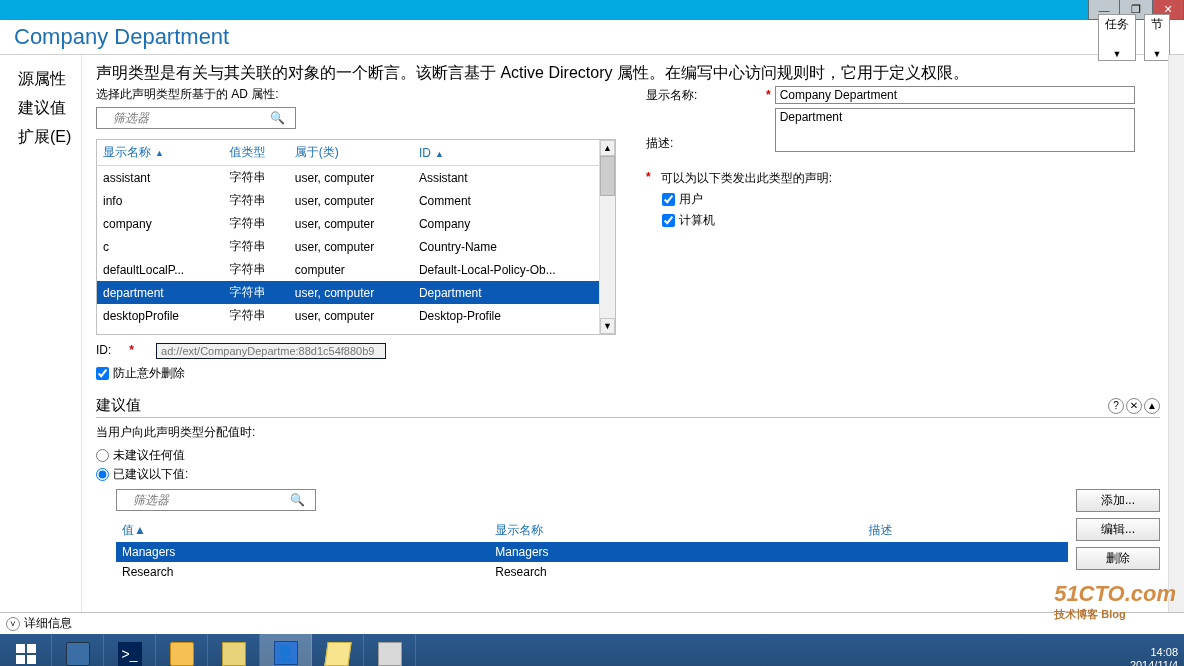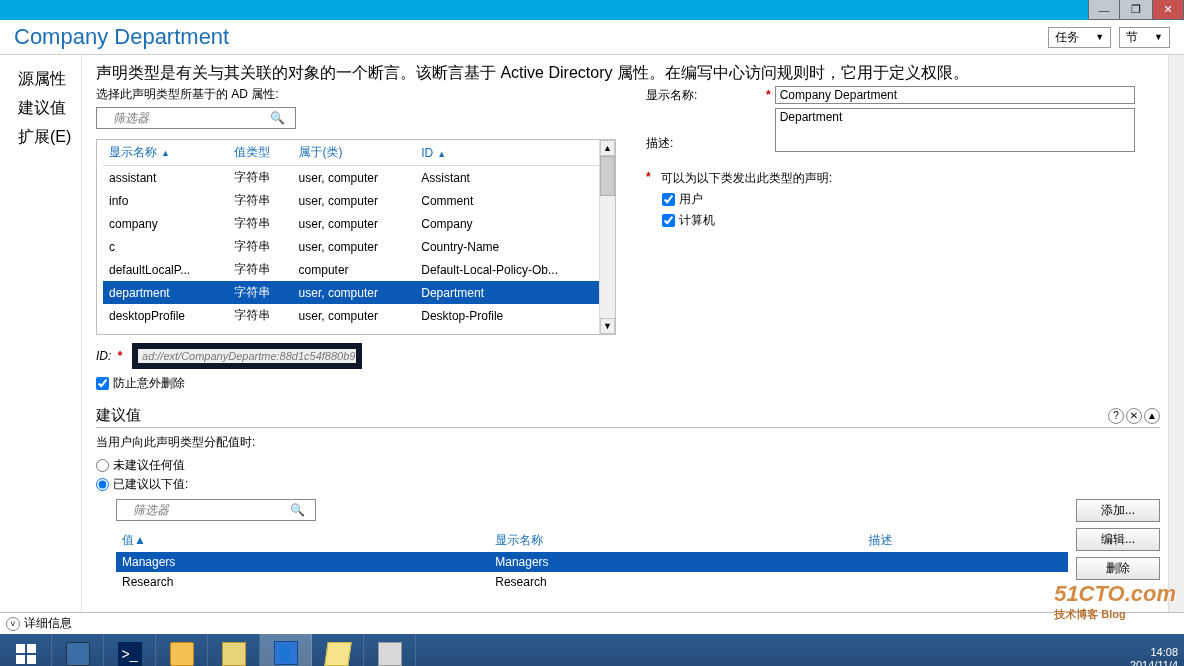--- a/index.html
+++ b/index.html
@@ -4,21 +4,21 @@
 <style>
 * { margin: 0; padding: 0; box-sizing: border-box; font-family: "Microsoft YaHei", "Segoe UI", Tahoma, sans-serif; }
 html, body { width: 1184px; height: 666px; overflow: hidden; background: #fff; }
 .titlebar { height: 20px; background: #02a8e1; display: flex; justify-content: flex-end; }
 .winbtn { width: 32px; height: 20px; border: 1px solid #5c6a73; border-top: none; background: #bfc9cf; display: flex; align-items: center; justify-content: center; font-size: 11px; font-family: "Segoe UI Symbol"; }
 .winbtn.mid { border-left: none; border-right: none; }
 .winbtn.close { background: #c75050; color: #fff; }
 .header { height: 35px; display: flex; align-items: center; justify-content: space-between; padding: 0 14px; border-bottom: 1px solid #d0d0d0; }
 .header-title { color: #1b6fb6; font-size: 22px; font-weight: 300; }
 .header-rt { display: flex; gap: 8px; }
-.dd { border: 1px solid #9a9a9a; background: #fff; font-size: 12px; padding: 1px 6px; display: flex; align-items: center; gap: 16px; cursor: default; }
+.dd { border: 1px solid #9a9a9a; background: #fff; font-size: 12px; padding: 1px 6px; display: flex; align-items: center; gap: 16px; cursor: default; flex-direction: column; }
 .dd .arrow { font-size: 9px; }
 .body { display: flex; height: 557px; }
 .sidebar { width: 82px; border-right: 1px solid #e5e5e5; padding: 10px 0 0 18px; font-size: 16px; }
 .sidebar div { padding: 4px 0; }
 .main { flex: 1; padding: 8px 8px 0 14px; font-size: 12px; overflow: hidden; position: relative; }
 .desc { font-size: 16px; margin-bottom: 2px; }
 .cols { display: flex; gap: 30px; }
 .left { width: 520px; }
 .right { flex: 1; }
 .lbl { font-size: 12px; margin-bottom: 4px; display: block; }
@@ -26,22 +26,22 @@
 .filterbox input { border: none; outline: none; flex: 1; font-size: 12px; font-style: italic; color: #777; }
 .tablewrap { border: 1px solid #c0c0c0; margin-top: 10px; position: relative; }
 .tbl { width: 100%; border-collapse: collapse; font-size: 12px; }
 .tbl th { text-align: left; color: #1b6fb6; font-weight: normal; padding: 4px 6px; border-bottom: 1px solid #d6d6d6; background: #fff; position: relative; }
 .tbl th .sorticon { color: #1b6fb6; font-size: 9px; margin-left: 4px; }
 .tbl td { padding: 3px 6px; border-bottom: 0; }
 .tbl tr.sel td { background: #0a59b5; color: #fff; }
 .vscroll { position: absolute; right: 0; top: 0; bottom: 0; width: 16px; background: #f0f0f0; border-left: 1px solid #ddd; }
 .vscroll .btn { height: 16px; background: #f0f0f0; border: 1px solid #c8c8c8; font-size: 9px; display: flex; align-items: center; justify-content: center; }
 .vscroll .thumb { background: #cdcdcd; height: 40px; border: 1px solid #b0b0b0; }
-.idrow { margin-top: 8px; display: flex; align-items: center; gap: 6px; font-style: italic; }
-.idbox { background: #f0f0f0; border: 6px solid #0f172a; padding: 1px 4px; width: 230px; color: #777; font-size: 11px; overflow: hidden; white-space: nowrap; }
+.idrow { margin-top: 8px; display: flex; gap: 18px; }
+.idbox { background: #f0f0f0; border: 1px solid #0f172a; padding: 1px 4px; width: 230px; color: #777; font-size: 11px; overflow: hidden; white-space: nowrap; }
 .chk { margin-top: 6px; font-size: 12px; display: flex; align-items: center; gap: 4px; }
 .req { color: #c00; font-weight: bold; margin-right: 4px; }
 .fld-row { display: flex; align-items: center; margin-bottom: 4px; }
 .fld-row .flbl { width: 120px; }
 .txt { border: 1px solid #888; padding: 1px 4px; font-size: 12px; width: 360px; }
 textarea.txt { height: 44px; resize: none; }
 .chklist { margin-left: 16px; margin-top: 4px; }
 .chklist label { display: flex; align-items: center; gap: 4px; font-size: 12px; margin-bottom: 4px; }
 .section2 { margin-top: 14px; }
 .sechdr { display: flex; justify-content: space-between; align-items: center; border-bottom: 1px solid #c0c0c0; padding-bottom: 2px; }
@@ -102,21 +102,21 @@
   <div class="main">
     <div class="desc">声明类型是有关与其关联的对象的一个断言。该断言基于 Active Directory 属性。在编写中心访问规则时，它用于定义权限。</div>
 
     <div class="cols">
       <div class="left">
         <span class="lbl">选择此声明类型所基于的 AD 属性:</span>
         <div class="filterbox">
           <input placeholder="筛选器" style="">
           <span>🔍</span>
         </div>
-        <div class="tablewrap" style="height:196px;padding-left:6px;">
+        <div class="tablewrap" style="height:196px;">
           <table class="tbl">
             <thead>
                 <tr>
               <th><span>显示名称</span><span class="sorticon">▲</span></th>
               <th>值类型</th>
               <th>属于(类)</th>
               <th><span>ID</span><span class="sorticon">▲</span></th>
             </tr>
               </thead>
             <tbody id="attr-rows">

